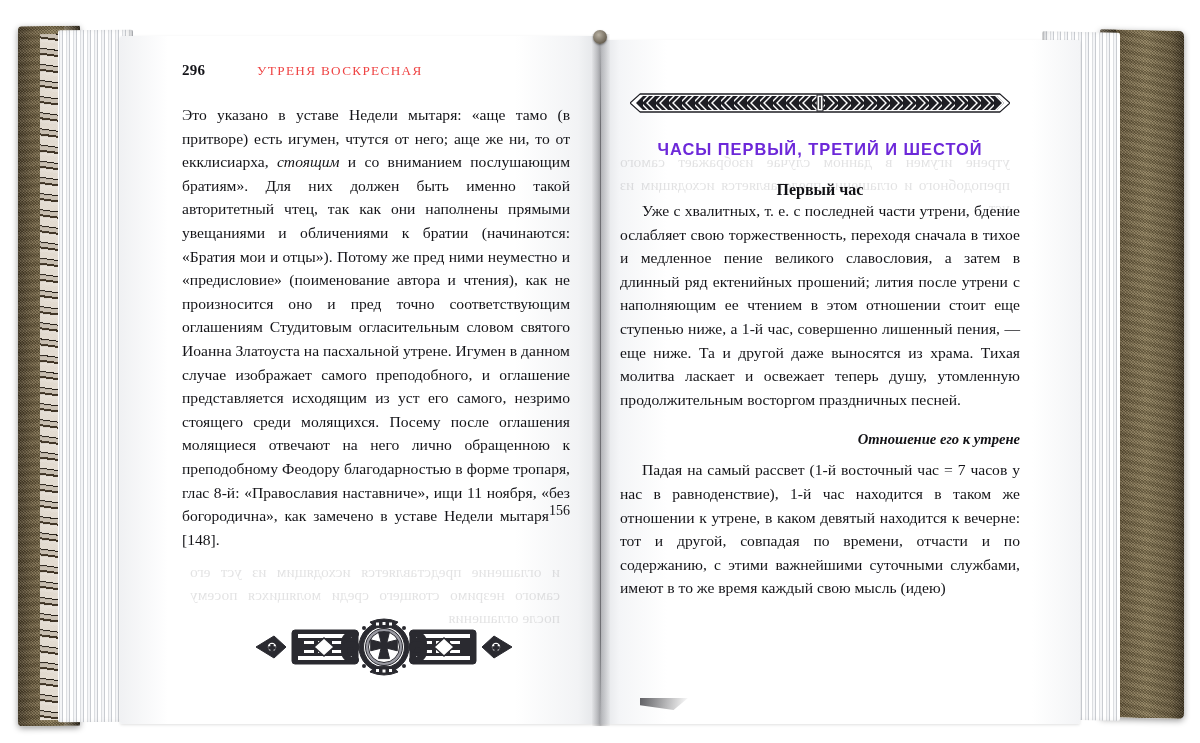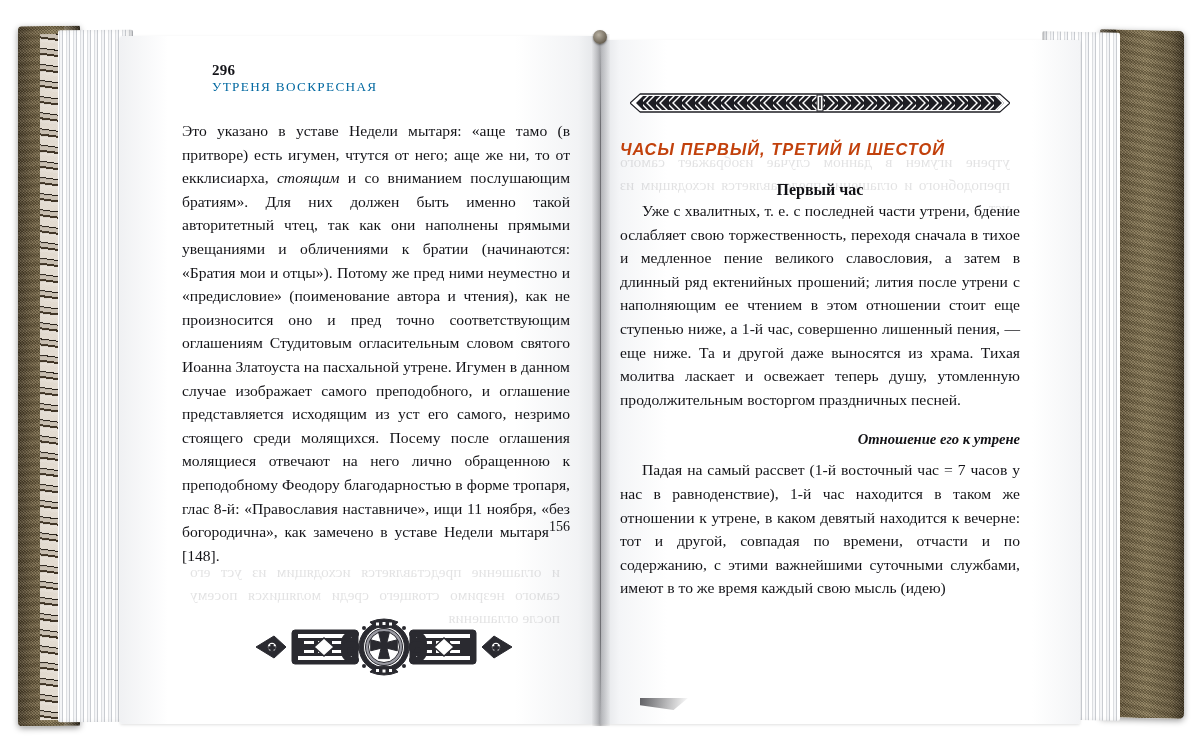--- a/index.html
+++ b/index.html
@@ -119,53 +119,52 @@
   
   .page{
     position:absolute;color:#16161a;
   }
   .page-left{ left:182px;top:62px;width:388px; }
   .page-right{ left:620px;top:92px;width:400px; }
 
   .folio-row{
     display:flex;align-items:baseline;gap:0;
     margin:0 0 24px 0;
-    flex-direction:column;
   }
   .folio{
     font-size:15px;font-weight:bold;letter-spacing:.2px;
     font-family:"Liberation Serif",serif;color:#15151a;
   }
   .running-head{
-    margin-left:30px;
+    margin-left:52px;
     font-size:13.2px;letter-spacing:1.35px;
-    font-family:"Liberation Serif",serif;color:#0369a1;
+    font-family:"Liberation Serif",serif;color:#ef4444;
   }
 
   .body-text{
     font-size:15.6px;line-height:23.6px;
     text-align:justify;text-justify:inter-word;
     font-family:"Liberation Serif",serif;
     color:#141418;
     margin:0;
     hyphens:manual;
   }
   .body-text.indent{ text-indent:22px; }
   .it{ font-style:italic; }
   sup.fn{ font-size:14px;vertical-align:super;line-height:0; }
 
   
   .chapter-title{
+    text-align:center;
     font-family:"Liberation Sans",sans-serif;
     font-weight:bold;
     font-size:16.4px;
     letter-spacing:1.0px;
-    color:#c2410c;
+    color:#6d28d9;
     margin:26px 0 0 0;
-    font-style:italic;
   }
   .section-title{
     text-align:center;
     font-family:"Liberation Serif",serif;
     font-weight:bold;
     font-size:16px;
     margin:22px 0 0 0;
     color:#111115;
   }
   .subsection-title{

